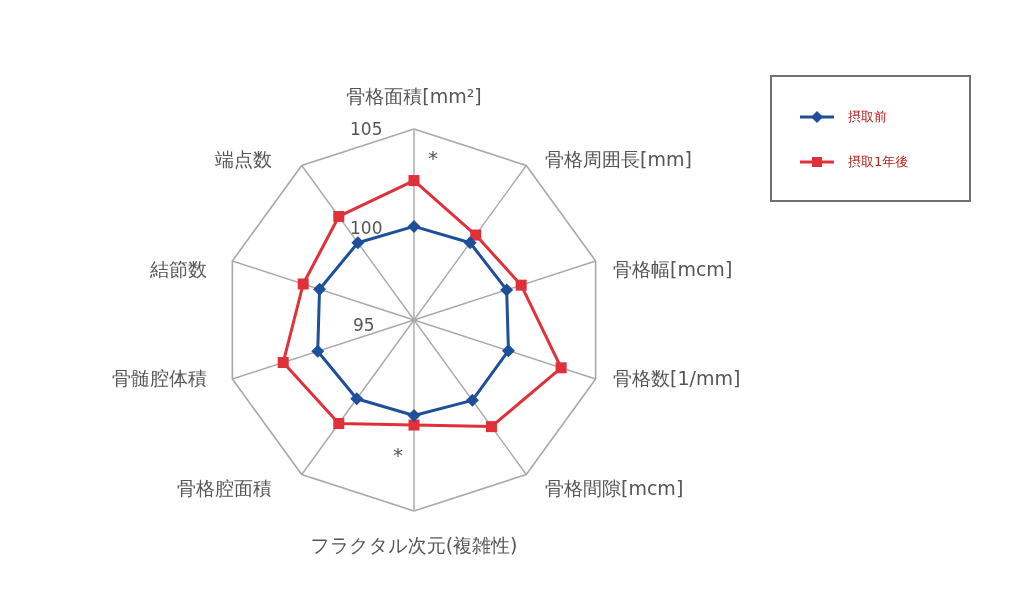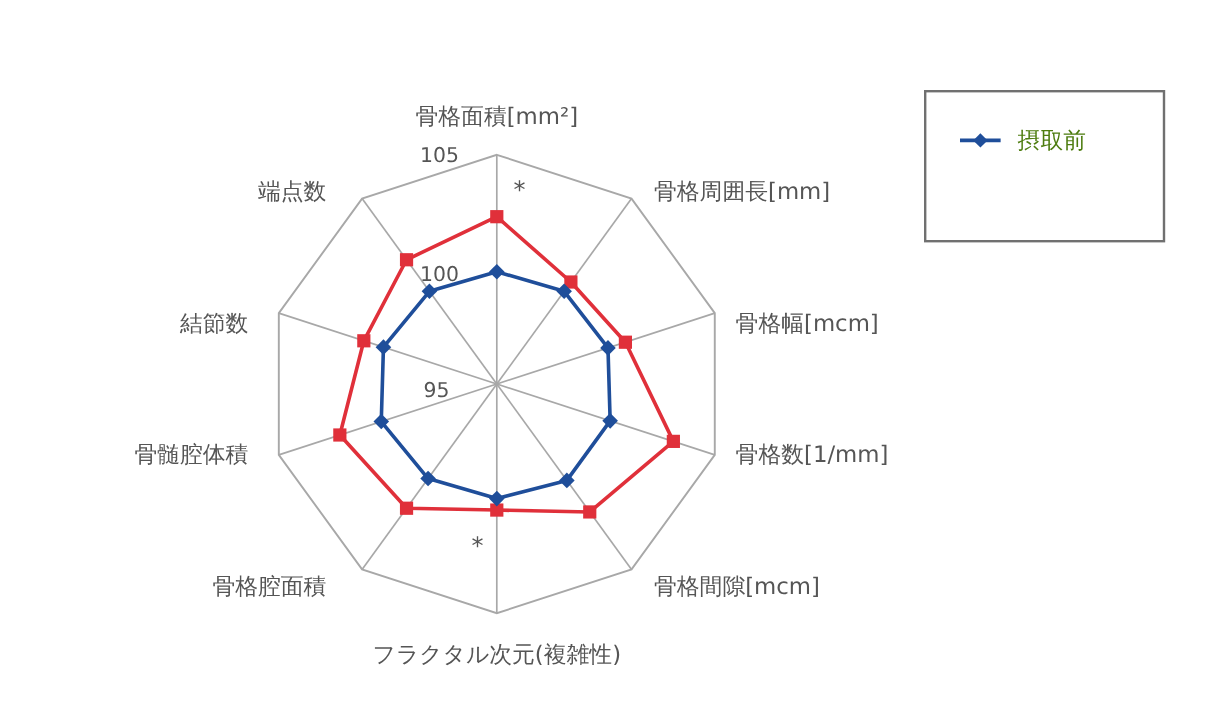--- a/index.html
+++ b/index.html
@@ -6,21 +6,21 @@
   body { width: 1024px; height: 606px; position: relative; overflow: hidden;
          font-family: "DejaVu Sans", "Liberation Sans", sans-serif; color: #555555; }
   #chart-root { position: absolute; left: 0; top: 0; width: 1024px; height: 606px; }
   .axis-label { font-size: 19px; fill: #555555; }
   .tick-label { font-size: 17px; fill: #555555; }
   .sig-mark { font-size: 20px; fill: #555555; }
   .legend-box { position: absolute; left: 770px; top: 75px; width: 201px; height: 127px;
                 border: 2px solid #707070; background: #ffffff; box-sizing: border-box; }
   .legend-item { position: absolute; left: 28px; height: 26px; display: flex; align-items: center; }
   .legend-swatch { width: 34px; height: 20px; margin-right: 14px; }
-  .legend-text { font-size: 19px; color: #4d7c0f; white-space: nowrap; }
+  .legend-text { font-size: 13px; color: #b91c1c; white-space: nowrap; }
 </style>
 </head>
 <body>
 
 <svg id="chart-root" width="1024" height="606" viewBox="0 0 1024 606" xmlns="http://www.w3.org/2000/svg">
   <g id="grid-layer">
       <polygon points="414,129 526.2669831878624,165.47775407438505 595.6517946123743,260.977754074385 595.6517946123744,379.0222459256149 526.2669831878624,474.5222459256149 414,511 301.73301681213763,474.522245925615 232.34820538762568,379.022245925615 232.34820538762565,260.9777540743851 301.7330168121376,165.47775407438505" fill="none" stroke="#a8a8a8" stroke-width="1.6"></polygon>
       <line x1="414" y1="320" x2="414" y2="129" stroke="#a8a8a8" stroke-width="1.4"></line>
       <line x1="414" y1="320" x2="526.2669831878624" y2="165.47775407438505" stroke="#a8a8a8" stroke-width="1.4"></line>
       <line x1="414" y1="320" x2="595.6517946123743" y2="260.977754074385" stroke="#a8a8a8" stroke-width="1.4"></line>
@@ -84,13 +84,20 @@
 </svg>
 
 <div class="legend-box">
   <div class="legend-item" style="top: 27px;">
     <svg class="legend-swatch" viewBox="0 0 34 20">
       <line x1="0" y1="10" x2="34" y2="10" stroke="#1f4e9a" stroke-width="3"></line>
       <polygon points="17,4 23,10 17,16 11,10" fill="#1f4e9a"></polygon>
     </svg>
     <span class="legend-text">摂取前</span>
   </div>
+  <div class="legend-item" style="top: 72px;">
+    <svg class="legend-swatch" viewBox="0 0 34 20">
+      <line x1="0" y1="10" x2="34" y2="10" stroke="#e0303a" stroke-width="3"></line>
+      <rect x="12" y="5" width="10" height="10" fill="#e0303a"></rect>
+    </svg>
+    <span class="legend-text">摂取1年後</span>
+  </div>
 </div>
 
 </body></html>

